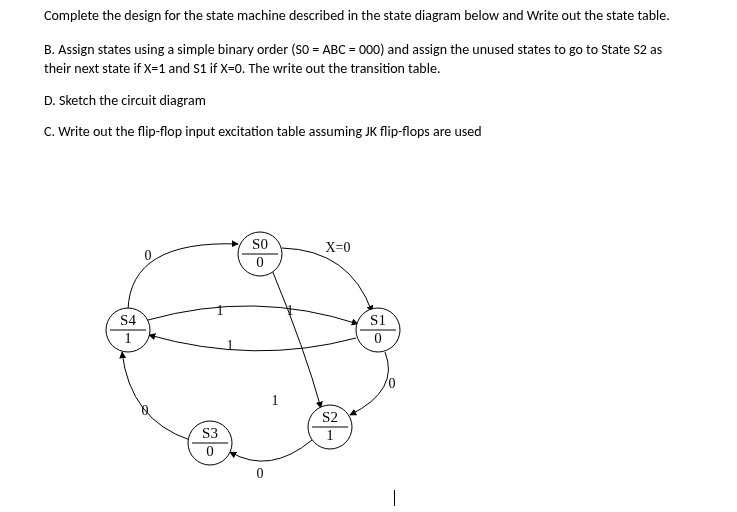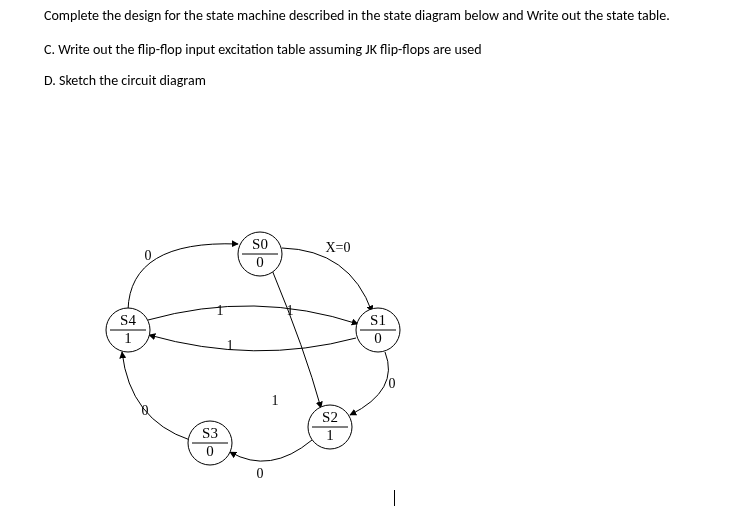--- a/index.html
+++ b/index.html
@@ -70,24 +70,25 @@
   }
 </style>
 </head>
 <body>
 
 <div class="page">
 
   <p class="intro">Complete the design for the state machine described in the state diagram below and Write out the state table.</p>
 
 
+  <p class="step-b">B. Assign states using a simple binary order (S0 = ABC = 000) and assign the unused states to go to State S2 as their next state if X=1 and S1 if X=0. The write out the transition table.</p>
+
+  <p class="step">D. Sketch the circuit diagram</p>
 
   <p class="step">C. Write out the flip-flop input excitation table assuming JK flip-flops are used</p>
-
-  <p class="step">D. Sketch the circuit diagram</p>
 
   <div class="diagram-wrap">
     <svg width="350" height="270">
 
       <defs>
         <marker id="arrow" viewBox="0 0 10 10" refX="9" refY="5" markerWidth="7" markerHeight="7" orient="auto-start-reverse">
           <path d="M 0 0 L 10 5 L 0 10 z" fill="#000"></path>
         </marker>
       </defs>
 

